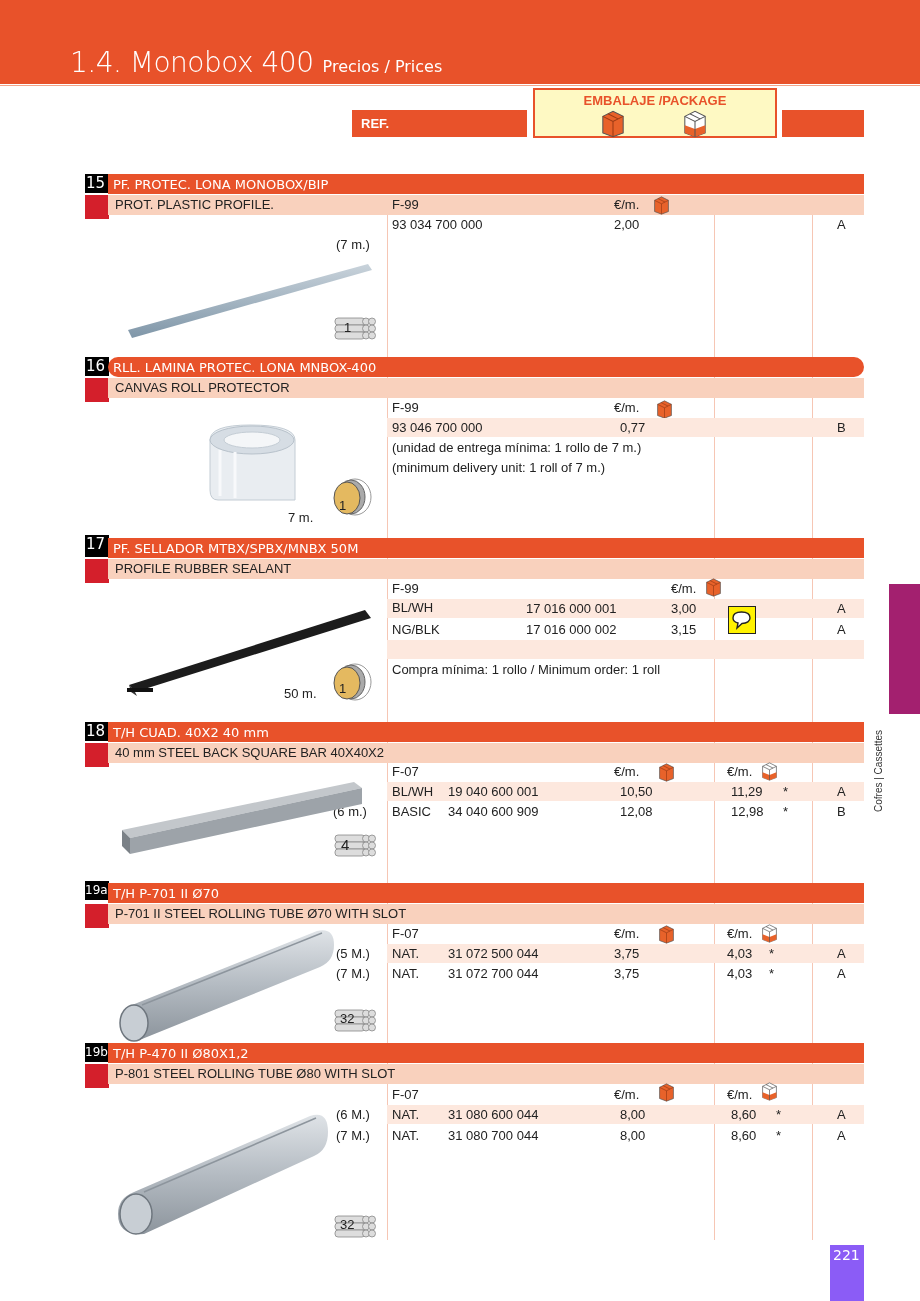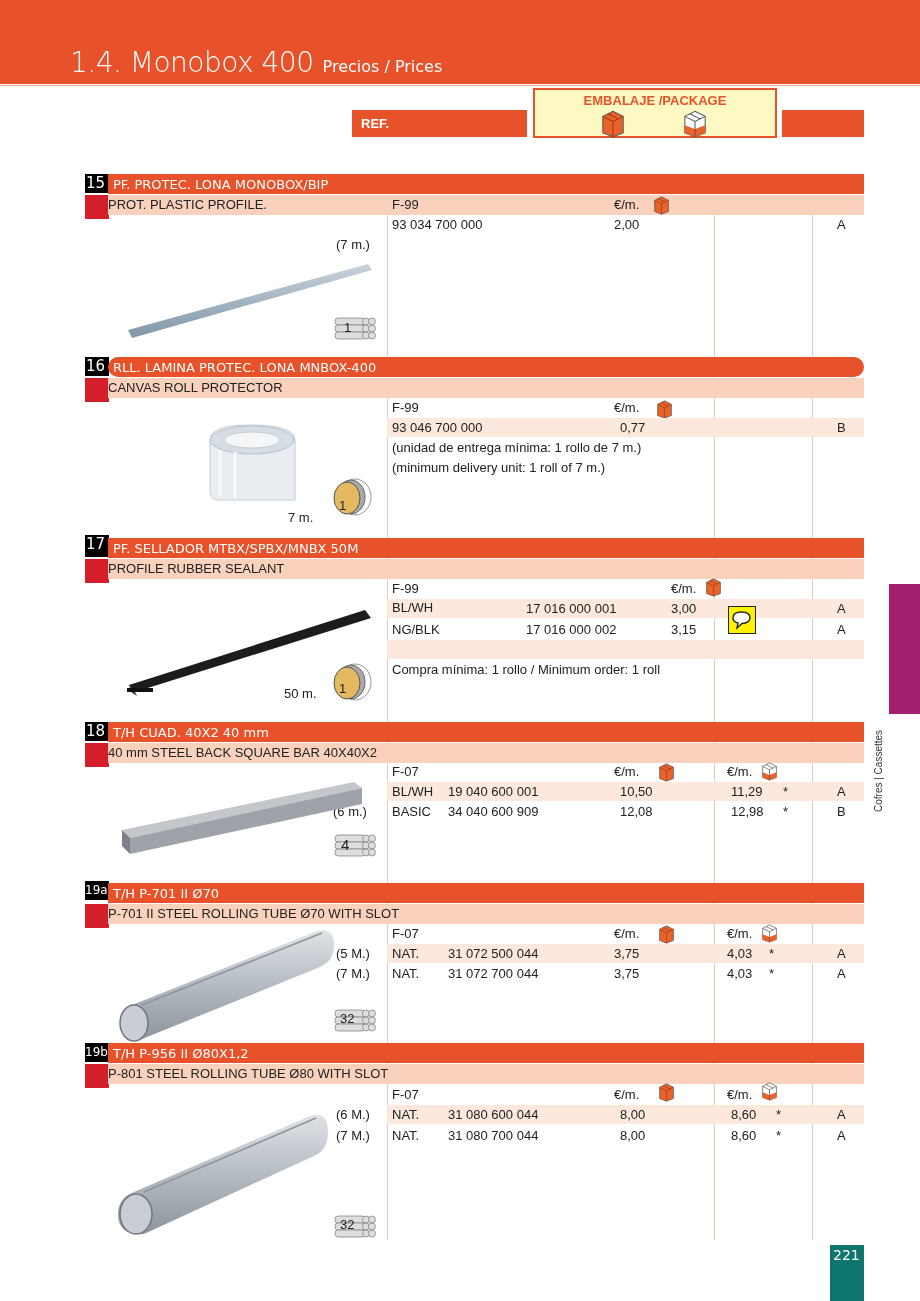--- a/index.html
+++ b/index.html
@@ -20,31 +20,31 @@
   .right-box { position: absolute; left: 782px; top: 110px; width: 82px; height: 27px; background: #e8522a; }
 
   .vline { position: absolute; width: 1px; background: #f6c6b4; }
 
   .sec-num { position: absolute; left: 85px; width: 24px; height: 19px; background: #000; color: #fff; font-size: 15px;
              line-height: 19px; padding-left: 1px; font-family: "DejaVu Sans", sans-serif; }
   .sec-num.small { font-size: 12px; padding-left: 0; }
   .sec-bar { position: absolute; left: 108px; width: 756px; height: 20px; background: #e8522a; color: #fff; font-size: 13px;
              line-height: 21px; padding-left: 5px; font-family: "DejaVu Sans", sans-serif; }
   .sec-sub { position: absolute; left: 108px; width: 756px; height: 20px; background: #f9d1bd; color: #222; font-size: 13px;
-             line-height: 20px; padding-left: 0; }
+             line-height: 20px; padding-left: 7px; }
   .red-sq { position: absolute; left: 85px; width: 24px; height: 24px; background: #d41f2b; }
   .row-tint { position: absolute; left: 387px; width: 477px; height: 19px; background: #fde8de; }
 
   .txt { position: absolute; font-size: 13px; white-space: nowrap; color: #222; line-height: 16px; }
   .box-icon { position: absolute; }
 
   .side-tab { position: absolute; left: 889px; top: 584px; width: 31px; height: 130px; background: #a3206f; }
   .side-label { position: absolute; left: 873px; top: 812px; transform: rotate(-90deg); transform-origin: left top;
                 font-size: 10px; color: #333; white-space: nowrap; }
-  .page-num { position: absolute; left: 830px; top: 1245px; width: 34px; height: 56px; background: #0f766e; color: #fff;
+  .page-num { position: absolute; left: 830px; top: 1245px; width: 34px; height: 56px; background: #8b5cf6; color: #fff;
               font-size: 14px; padding: 2px 0 0 3px; font-family: "DejaVu Sans", sans-serif; }
 
   .img { position: absolute; }
   .bundle { position: absolute; }
   .bundle-num { position: absolute; font-size: 13px; color: #222; }
   .note-icon { position: absolute; left: 728px; top: 606px; width: 28px; height: 28px; background: #fff200; border: 1.5px solid #222; }
 </style>
 </head>
 <body>
 
@@ -282,21 +282,21 @@
     <path d="M30 80 L210 8" stroke="#8d959d" stroke-width="1.5"></path>
   </svg>
   <svg class="bundle" style="left:333px;top:1008px;" width="44" height="26">
       <use href="#bundle"></use>
     </svg>
   <div class="bundle-num" style="left:340px;top:1011px;">32</div>
 </div>
 
 <div>
   <div class="sec-num small" style="top:1043px;">19b</div>
-  <div class="sec-bar" style="top:1043px;">T/H P-956 II Ø80X1,2</div>
+  <div class="sec-bar" style="top:1043px;">T/H P-470 II Ø80X1,2</div>
   <div class="red-sq" style="top:1064px;"></div>
   <div class="sec-sub" style="top:1064px;">P-801  STEEL ROLLING TUBE Ø80 WITH SLOT</div>
   <div class="txt" style="left:392px;top:1087px;">F-07</div>
   <div class="txt" style="left:614px;top:1087px;">€/m.</div>
   <svg class="box-icon" style="left:657px;top:1083px;" width="19" height="19">
       <use href="#box-closed"></use>
     </svg>
   <div class="txt" style="left:727px;top:1087px;">€/m.</div>
   <svg class="box-icon" style="left:760px;top:1082px;" width="19" height="19">
       <use href="#box-open"></use>

